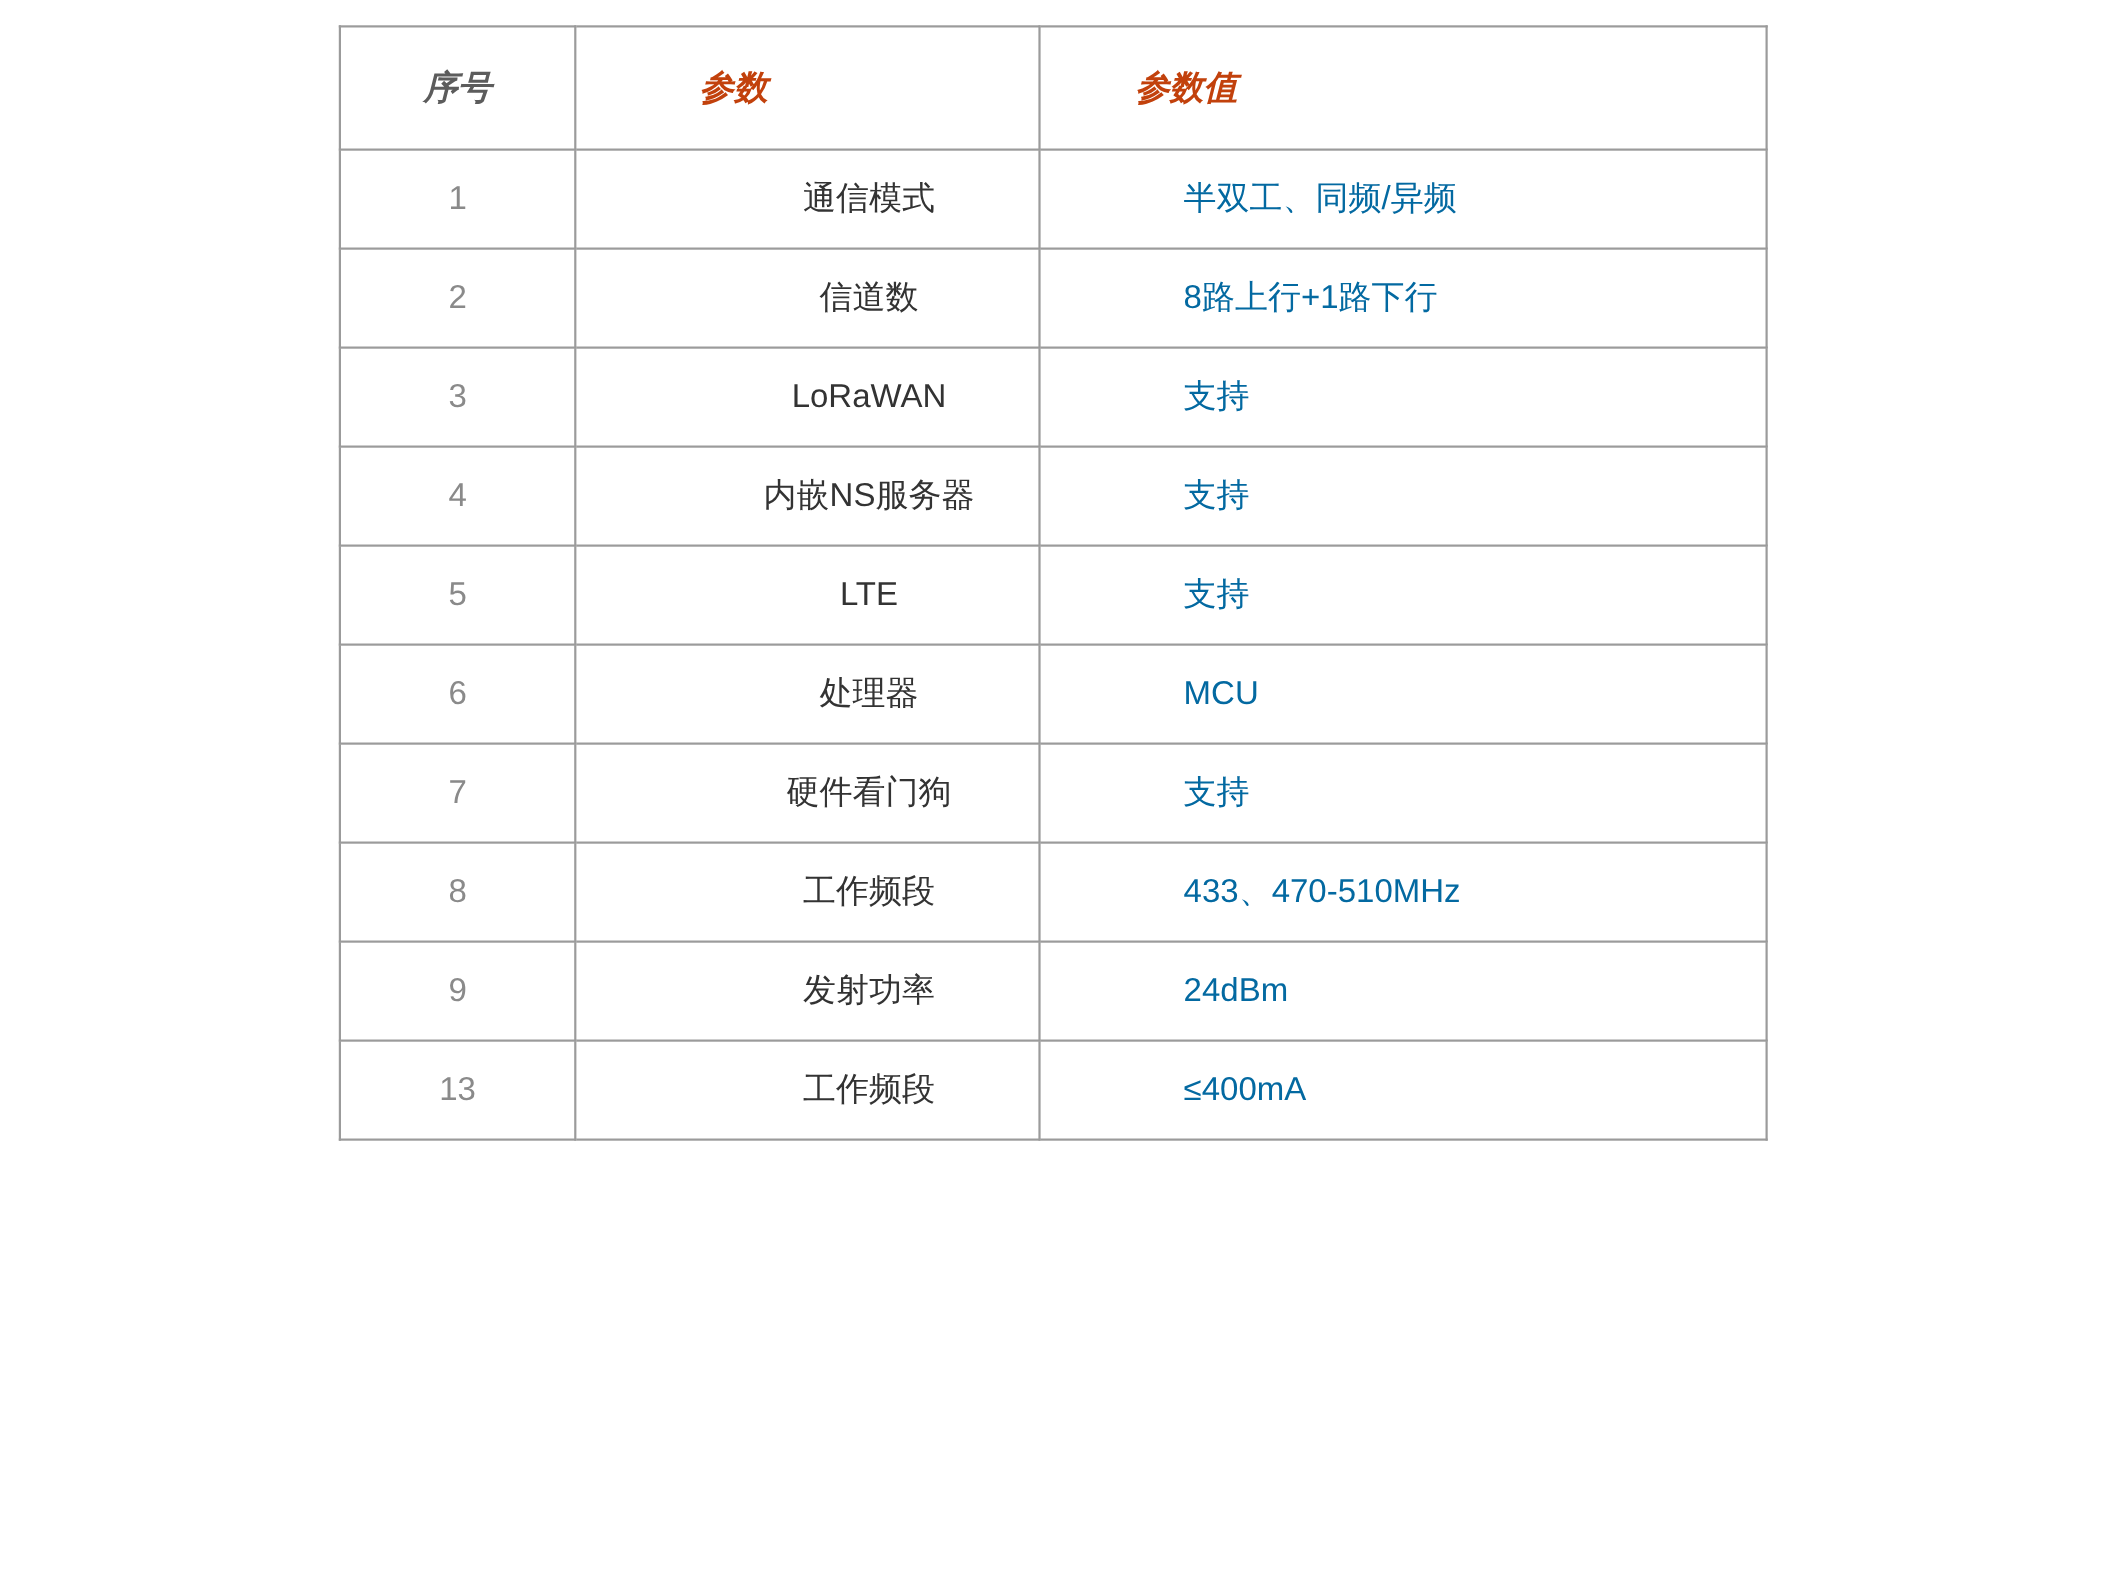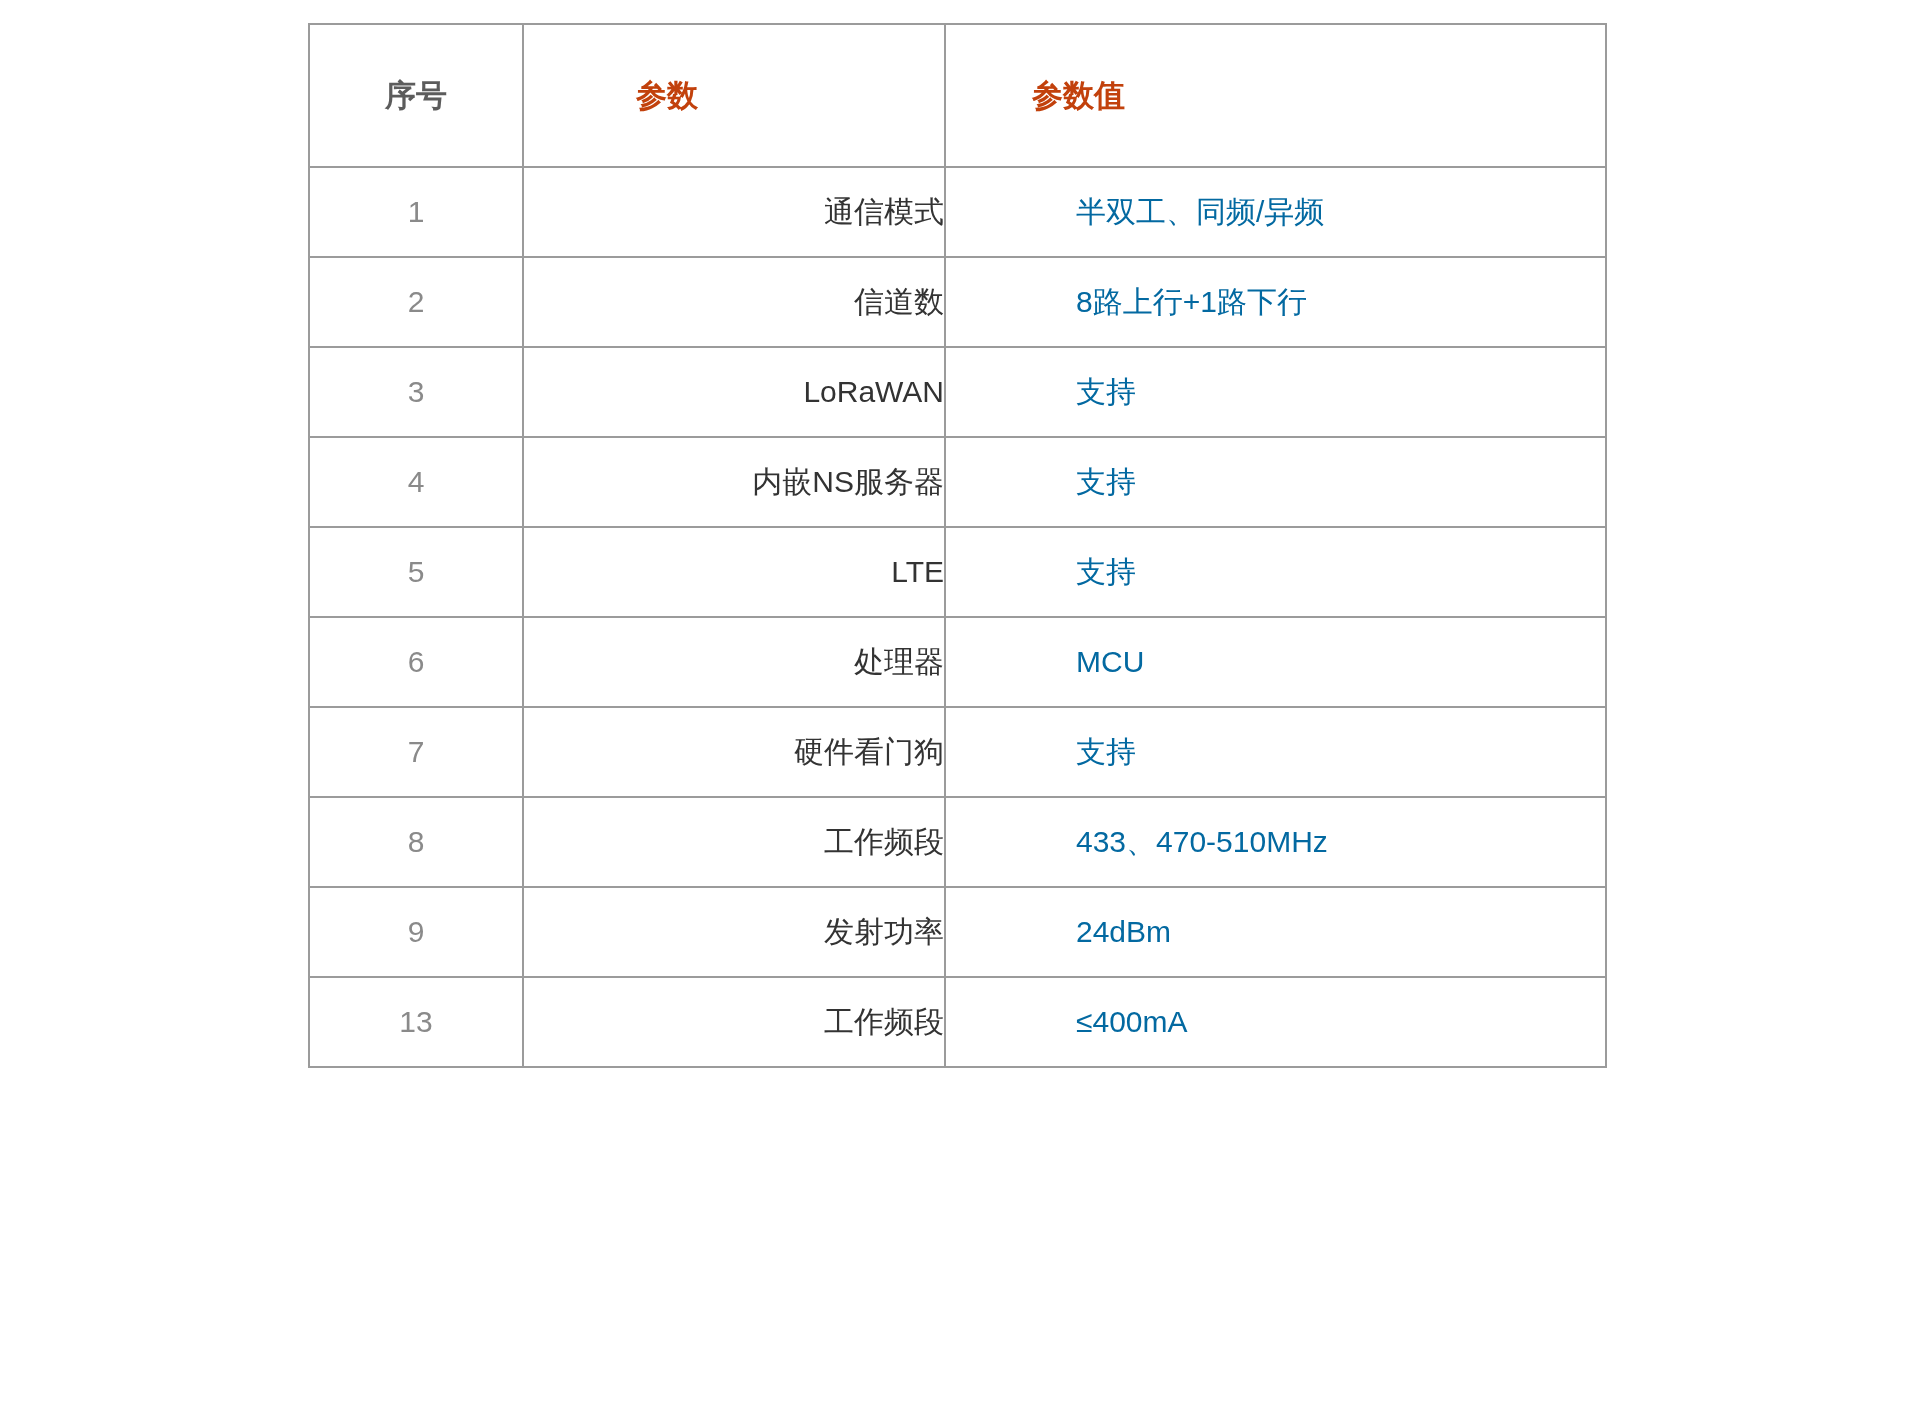--- a/index.html
+++ b/index.html
@@ -29,42 +29,42 @@
   .spec-table th,
   .spec-table td {
     border: 2px solid #9b9b9b;
     font-size: 30px;
     line-height: 1.2;
     vertical-align: middle;
     white-space: nowrap;
     overflow: hidden;
     padding: 0;
   }
-  .spec-table thead tr { height: 143px; }
+  .spec-table thead tr { height: 112px; font-style: italic; }
   .spec-table tbody tr { height: 90px; }
 
   .spec-table th {
     font-weight: bold;
     font-size: 31px;
     color: #c2410c;
     text-align: left;
   }
   .spec-table th.cell-no {
     text-align: center;
     color: #5c5c5c;
   }
   .spec-table th.cell-param { padding-left: 112px; }
   .spec-table th.cell-value { padding-left: 86px; }
 
   .spec-table td.cell-no {
     text-align: center;
     color: #8a8a8a;
   }
   .spec-table td.cell-param {
-    text-align: right;
+    text-align: center;
     padding-left: 112px;
     color: #333333;
     margin-left: 16px;
   }
   .spec-table td.cell-value {
     text-align: left;
     padding-left: 130px;
     color: #0369a1;
   }
 </style>

